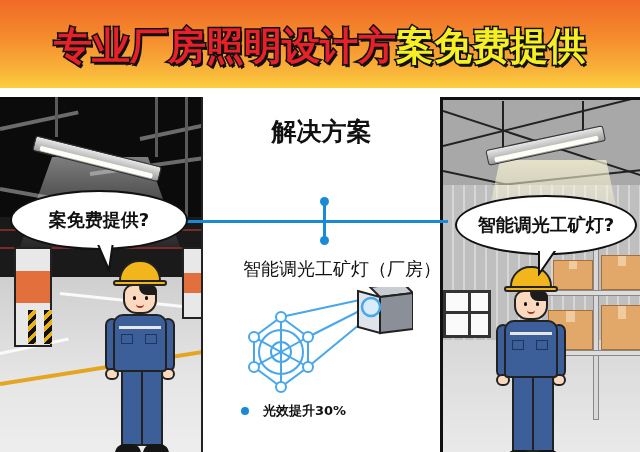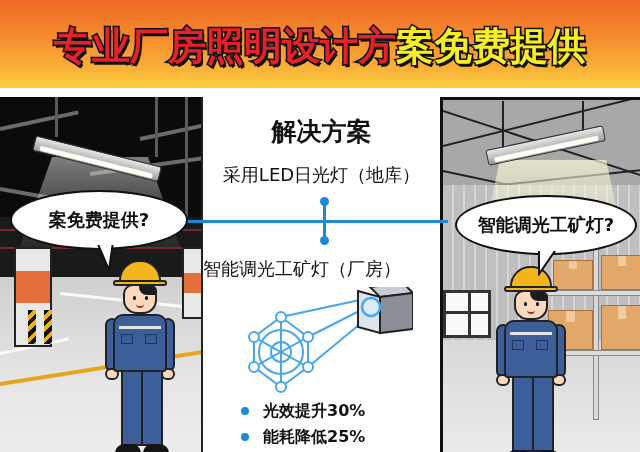--- a/index.html
+++ b/index.html
@@ -80,29 +80,29 @@
   .w-stripe { position: absolute; left: 4px; right: 4px; top: 10px; height: 3px; background: #e6e6e6; }
   .w-pocket { position: absolute; top: 18px; width: 12px; height: 10px; border: 1.5px solid #1e3560; }
   .w-arm { position: absolute; top: 58px; width: 14px; height: 54px; background: #3d5f99; border: 2px solid #222; border-radius: 7px; }
   .w-hand { position: absolute; top: 108px; width: 14px; height: 12px; background: #fbd9bf; border: 2px solid #222; border-radius: 6px; }
   .w-leg { position: absolute; top: 110px; width: 22px; height: 76px; background: #3d5f99; border: 2px solid #222; }
   .w-shoe { position: absolute; top: 184px; width: 26px; height: 12px; background: #151515; border-radius: 10px 10px 3px 3px; }
 
   
   .mid-title { position: absolute; left: 0; top: 18px; width: 237px; text-align: center; font-size: 25px; font-weight: 900; color: #111; }
   .mid-line1 { position: absolute; left: 0; top: 66px; width: 237px; text-align: center; font-size: 18px; font-weight: 500; color: #111; white-space: nowrap; }
-  .mid-line2 { position: absolute; left: 0; top: 160px; width: 278px; font-size: 18px; font-weight: 500; color: #111; white-space: nowrap; }
+  .mid-line2 { position: absolute; left: 0; top: 160px; width: 278px; text-align: center; font-size: 18px; font-weight: 500; color: #111; white-space: nowrap; }
   .connector-h { position: absolute; left: 178px; top: 220px; width: 270px; height: 3px; background: #1a8ad8; z-index: 3; }
   .connector-v { position: absolute; left: 323px; top: 200px; width: 3px; height: 42px; background: #1a8ad8; z-index: 3; }
   .dot { position: absolute; width: 9px; height: 9px; border-radius: 50%; background: #1a8ad8; z-index: 3; }
   .diagram { position: absolute; left: 35px; top: 190px; width: 175px; height: 110px; }
   .bullets { position: absolute; left: 38px; top: 301px; }
   .bullet-row { display: flex; align-items: center; height: 26px; }
   .bullet-dot { width: 8px; height: 8px; border-radius: 50%; background: #1a8ad8; margin-right: 14px; }
-  .bullet-text { font-size: 16px; font-weight: 700; color: #111; white-space: nowrap; }
+  .bullet-text { font-size: 13px; font-weight: 700; color: #111; white-space: nowrap; }
 </style>
 </head>
 <body>
 
 <div class="header">
   <div class="title">
     <span class="red">专业厂房照明设计方</span><span class="yellow">案免费提供</span>
   </div>
 </div>
 <div class="header-bottom"></div>
@@ -205,21 +205,20 @@
         <div class="w-mouth"></div>
       </div>
     <div class="w-hair"></div>
     <div class="w-helmet"></div>
     <div class="w-brim"></div>
   </div>
 </div>
 
 <div class="panel panel-mid">
   <div class="mid-title">解决方案</div>
-  <div class="mid-line1">采用LED日光灯（地库）</div>
   <div class="mid-line2">智能调光工矿灯（厂房）</div>
 
   <svg class="diagram" viewBox="0 0 175 110">
     <g stroke="#47a6ec" stroke-width="2" fill="none">
       <line x1="43" y1="30" x2="145" y2="8"></line>
       <line x1="70" y1="50" x2="145" y2="12"></line>
       <line x1="70" y1="80" x2="145" y2="18"></line>
       <polygon points="43,30 70,50 70,80 43,100 16,80 16,50"></polygon>
       <circle cx="43" cy="65" r="22"></circle>
       <circle cx="43" cy="65" r="10"></circle>
@@ -241,24 +240,20 @@
       <polygon points="120,4 142,10 142,46 120,40" fill="#dfe3ea"></polygon>
     </g>
     <circle cx="133" cy="20" r="9" fill="#d9ecfb" stroke="#47a6ec" stroke-width="2.5"></circle>
   </svg>
 
   <div class="bullets">
     <div class="bullet-row">
       <span class="bullet-dot"></span>
       <span class="bullet-text">光效提升30%</span>
     </div>
-    <div class="bullet-row">
-      <span class="bullet-dot"></span>
-      <span class="bullet-text">能耗降低25%</span>
-    </div>
   </div>
 </div>
 
 <div class="connector-h"></div>
 <div class="connector-v"></div>
 <div class="dot" style="left:320px;top:197px;"></div>
 <div class="dot" style="left:320px;top:236px;"></div>
 
 <div class="bubble" style="left:10px;top:190px;width:178px;height:60px;">
   <span class="bubble-text">案免费提供?</span>

